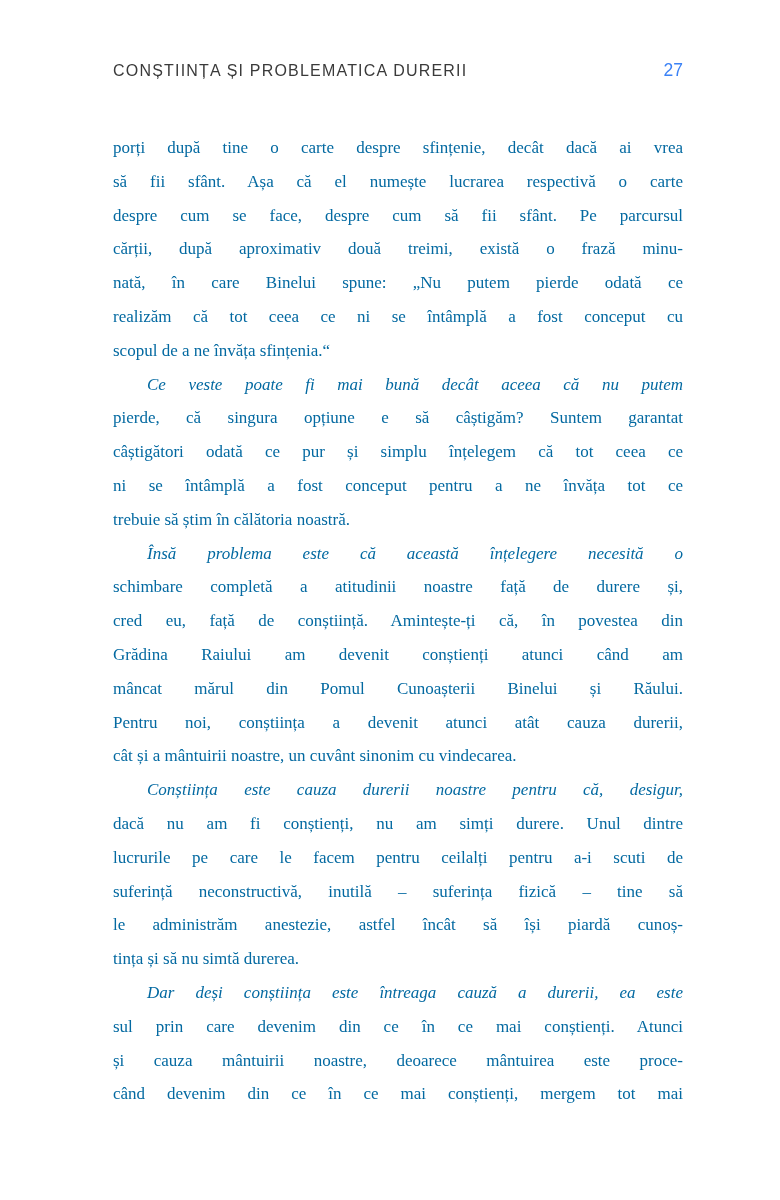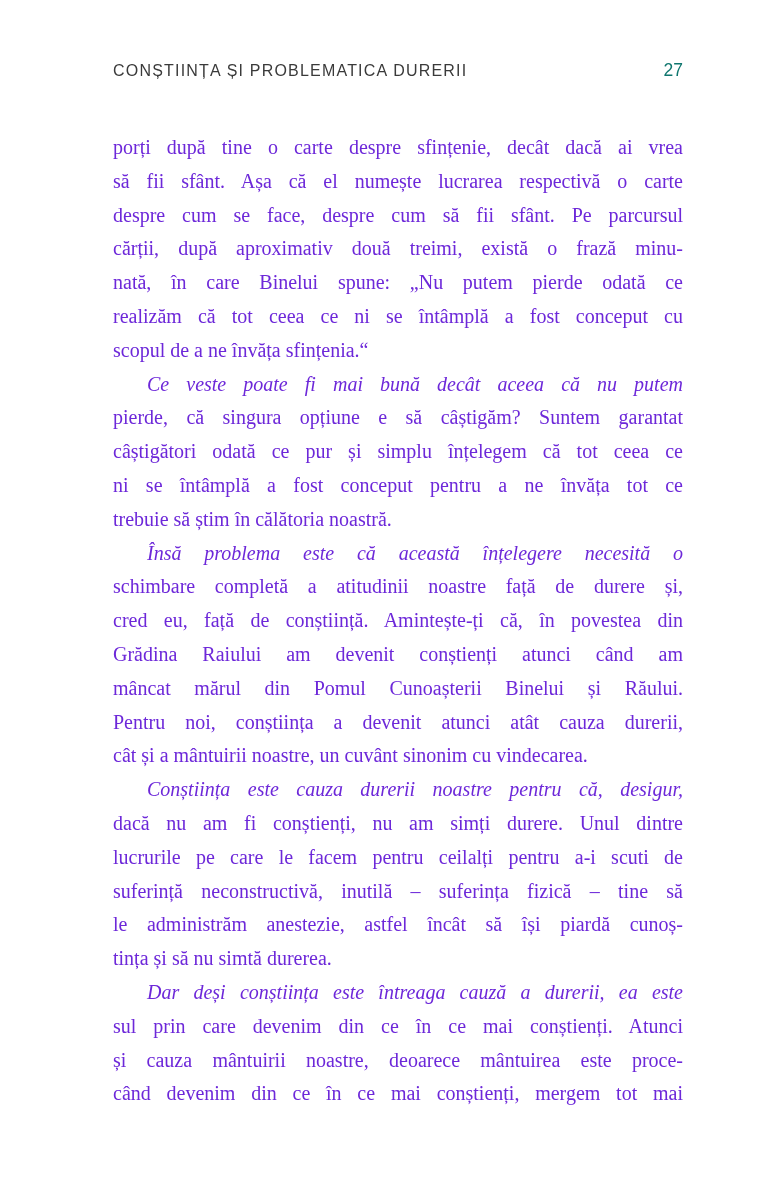--- a/index.html
+++ b/index.html
@@ -29,31 +29,31 @@
     font-size: 16px;
     font-weight: 500;
     letter-spacing: 1.2px;
     text-transform: uppercase;
     color: #3a3a3a;
   }
   .page-number {
     font-size: 17.5px;
     font-weight: 400;
     letter-spacing: 0;
-    color: #0f766e;
+    color: #3b82f6;
   }
   .page-body {
     position: absolute;
     top: 131px;
     left: 113px;
     width: 570px;
     font-family: "Liberation Serif", "DejaVu Serif", serif;
-    font-size: 20px;
+    font-size: 17px;
     line-height: 33.8px;
-    color: #6d28d9;
+    color: #0369a1;
     hyphens: none;
     word-break: normal;
   }
   .paragraph {
     margin: 0;
     padding: 0;
   }
   .text-line {
     text-align: justify;
     text-align-last: justify;

